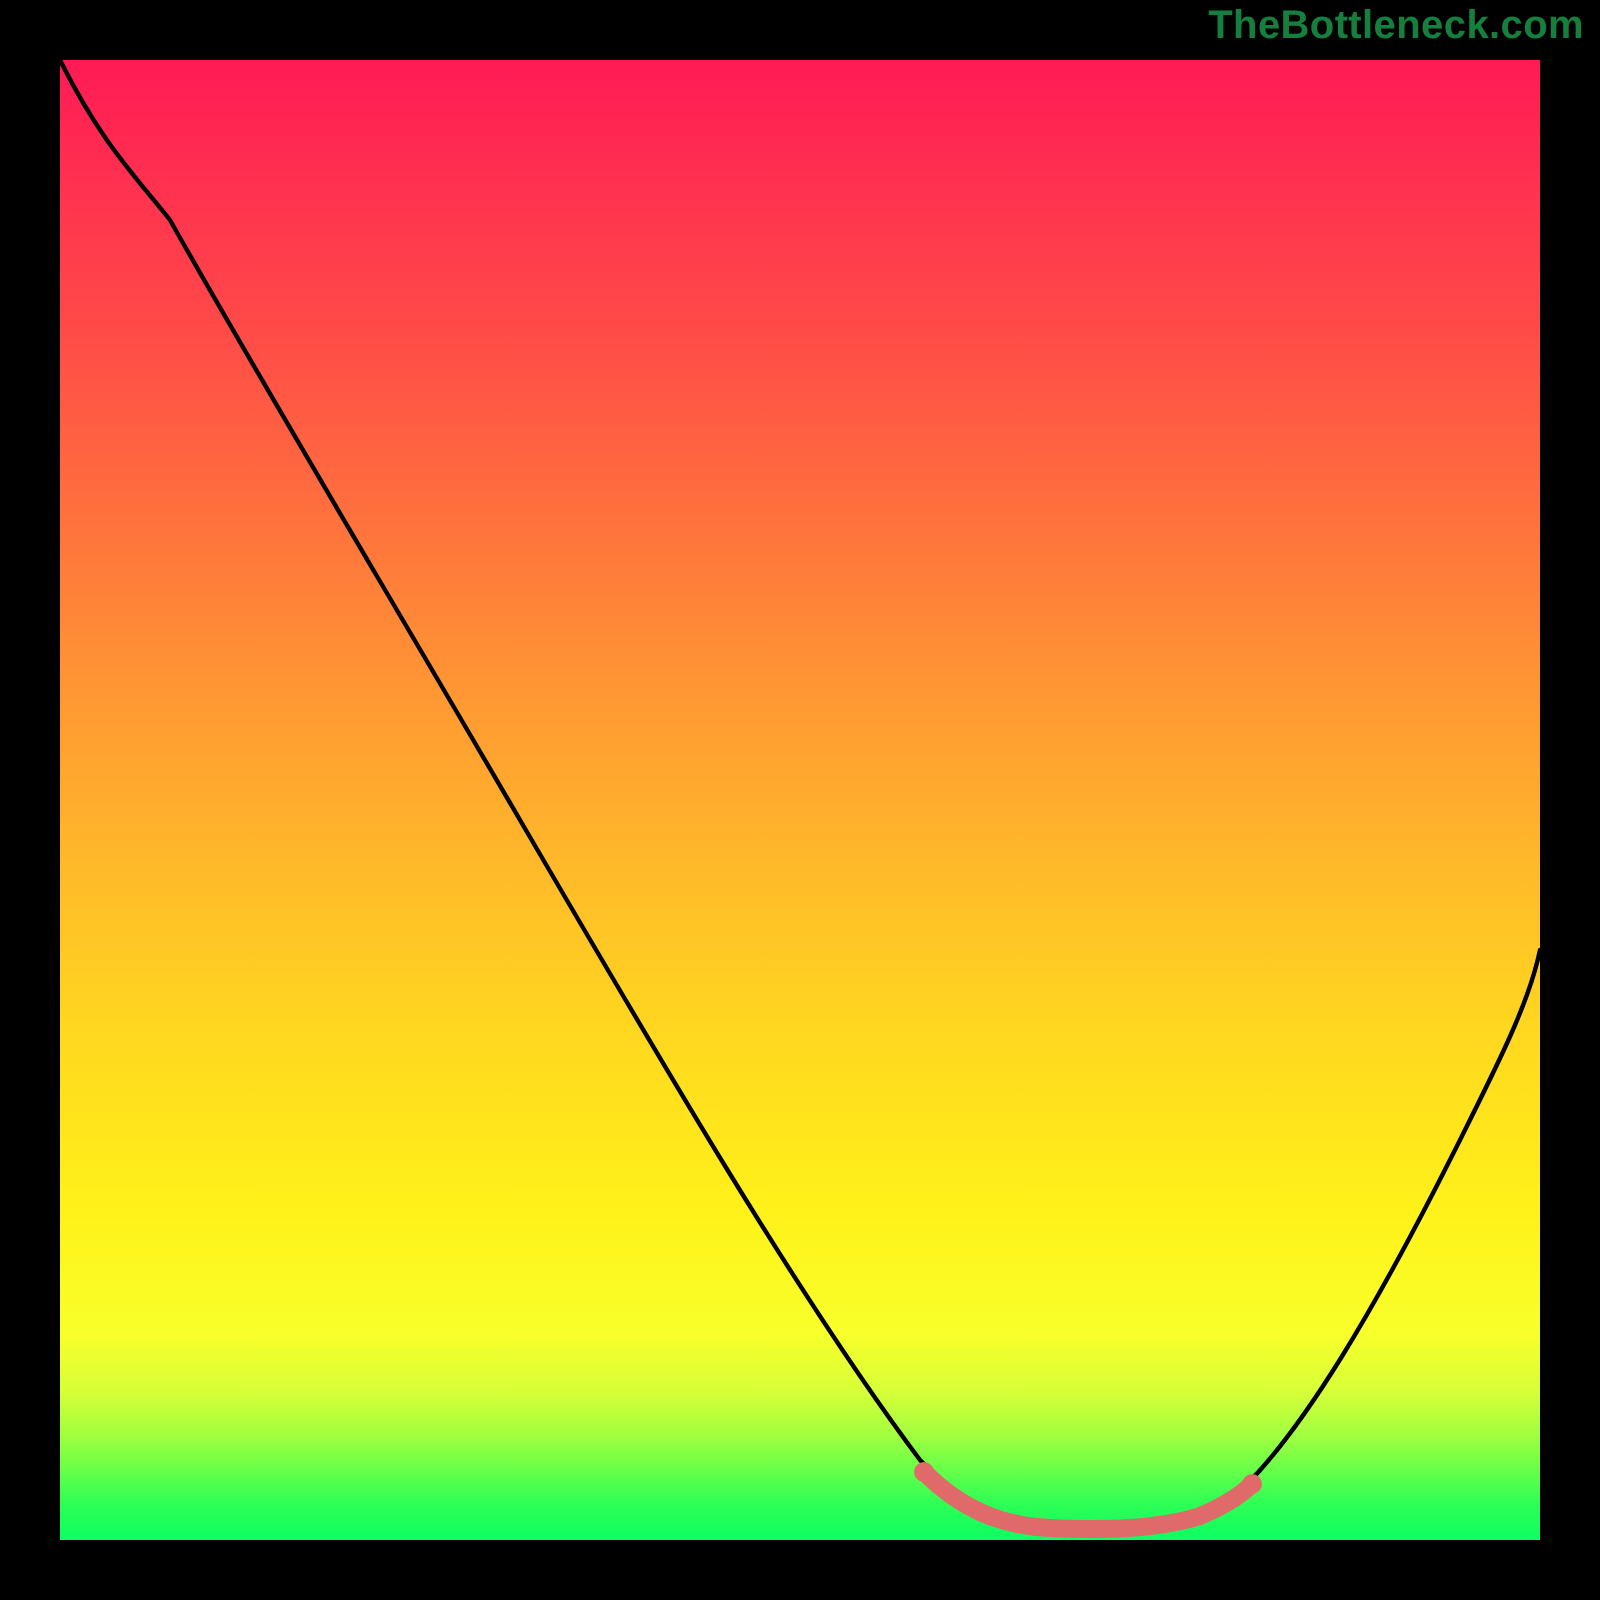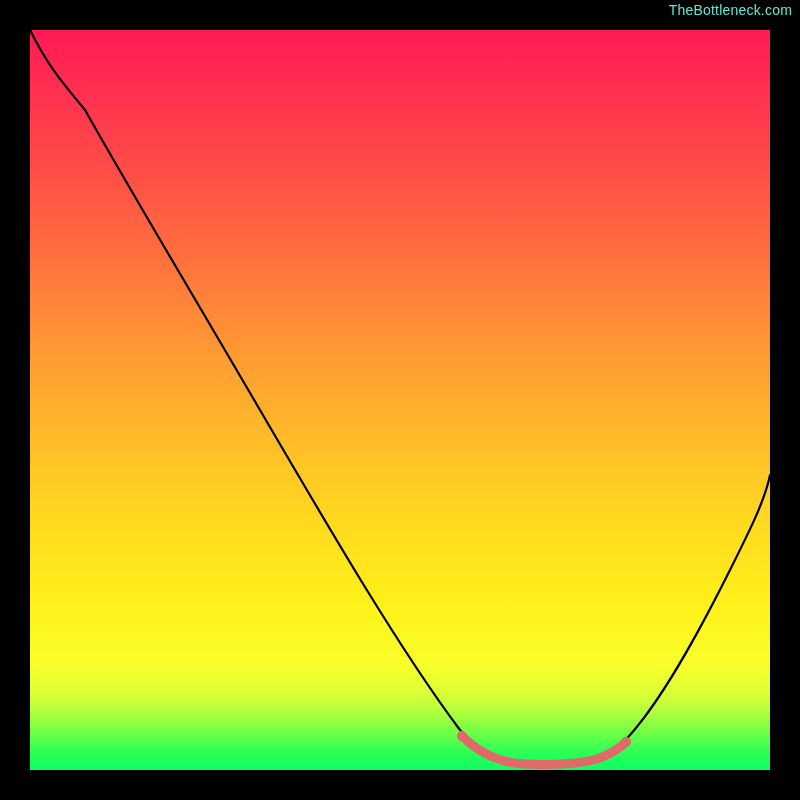--- a/index.html
+++ b/index.html
@@ -14,23 +14,23 @@
   .stage {
     position: relative;
     width: 800px;
     height: 800px;
   }
   
   .watermark {
     position: absolute;
     top: 2px;
     right: 8px;
-    color: #5eead4;
-    font-size: 14px;
-    font-weight: 400;
+    color: #15803d;
+    font-size: 20px;
+    font-weight: 700;
     letter-spacing: 0.2px;
     z-index: 10;
   }
   
   .plot {
     position: absolute;
     left: 30px;
     top: 30px;
     width: 740px;
     height: 740px;

